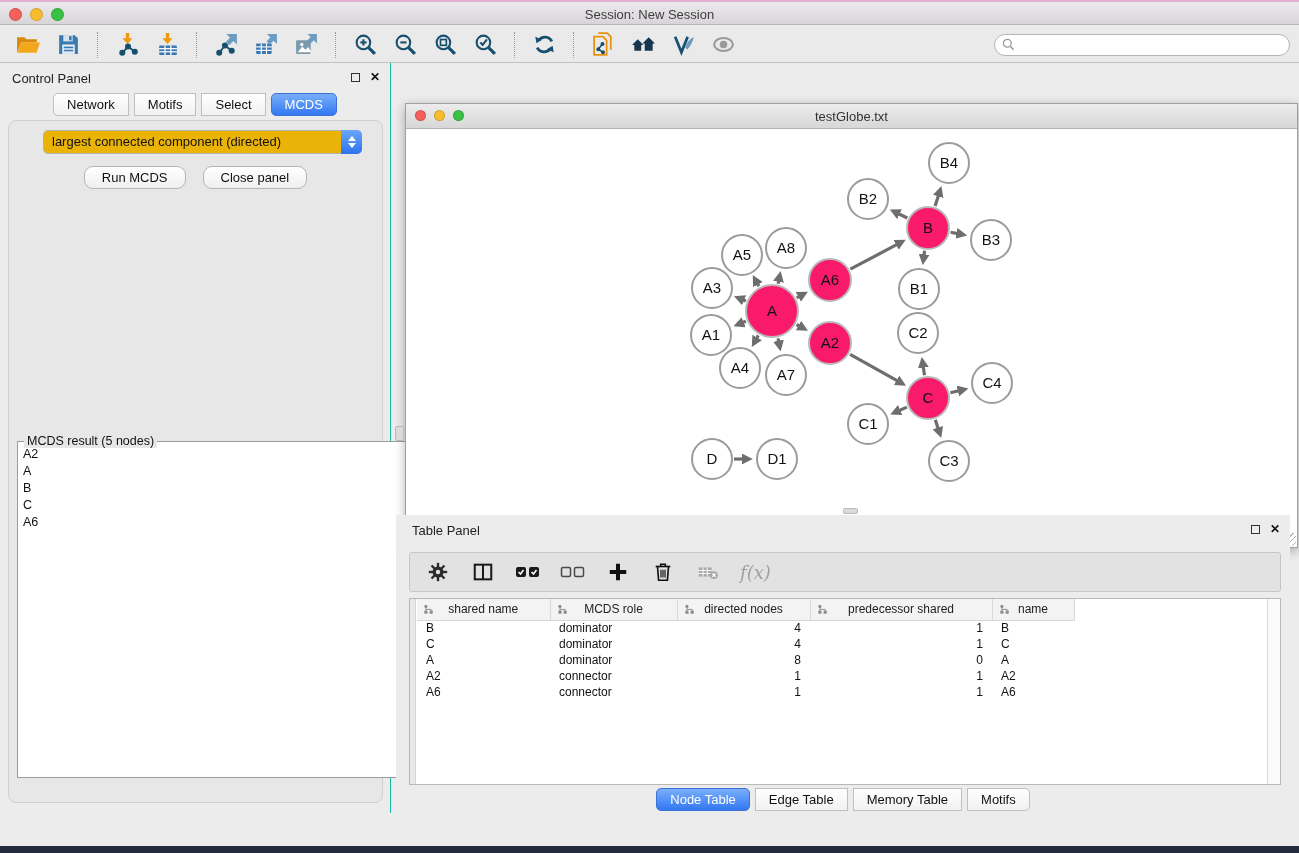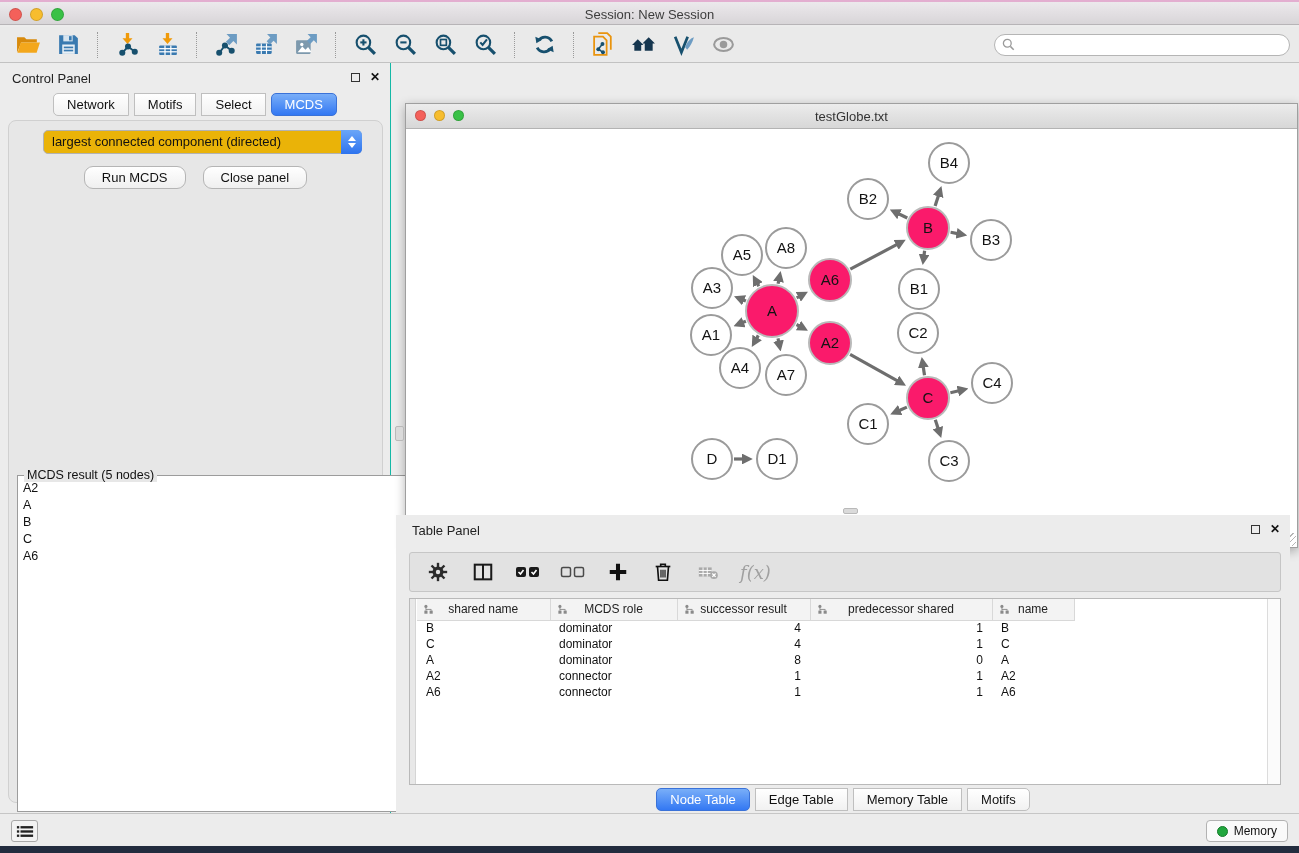--- a/index.html
+++ b/index.html
@@ -68,21 +68,21 @@
     background:linear-gradient(#6ba6f8,#2d73ee); display:flex; flex-direction:column; align-items:center; justify-content:center; gap:2px;
   }
   .chev-up { width:0; height:0; border-left:4px solid transparent; border-right:4px solid transparent; border-bottom:5px solid #fff; }
   .chev-dn { width:0; height:0; border-left:4px solid transparent; border-right:4px solid transparent; border-top:5px solid #fff; }
   .btn-row { display:flex; justify-content:center; gap:17px; margin-top:12px; }
   .push-btn {
     padding:3px 17px; font-size:13px; color:#111; background:linear-gradient(#ffffff,#efefef);
     border:1px solid #b5b5b5; border-radius:9px;
   }
   .result-box {
-    position:absolute; left:8px; top:354px; width:410px; height:337px;
+    position:absolute; left:8px; top:320px; width:410px; height:337px;
     background:#fff; border:1px solid #9c9c9c;
   }
   .result-legend {
     position:absolute; left:6px; top:-8px; background:#e7e7e7; padding:0 3px;
     font-size:12.5px; color:#111;
   }
   .result-list { position:absolute; left:1px; top:4px; bottom:1px; right:13px; overflow:hidden; }
   .result-item { font-size:12.5px; color:#111; padding:1px 4px; line-height:15px; }
   .result-scroll { position:absolute; right:0; top:0; bottom:0; width:12px; background:#f5f5f5; border-left:1px solid #e2e2e2; }
   
@@ -551,21 +551,21 @@
                   <circle cx="3.2" cy="2.6" r="1.7" fill="#8a8a8a"></circle>
                   <rect x="1.5" y="7.2" width="3.4" height="3.4" fill="#8a8a8a"></rect>
                   <rect x="7.2" y="7.2" width="3.4" height="3.4" fill="#8a8a8a"></rect>
                   <path d="M3.2 4.3v1.6h5.7v1.3M3.2 5.9v1.3" stroke="#8a8a8a" stroke-width="1" fill="none"></path>
                 </svg><span>MCDS role</span></th>
               <th><svg class="col-icon" viewBox="0 0 12 12">
                   <circle cx="3.2" cy="2.6" r="1.7" fill="#8a8a8a"></circle>
                   <rect x="1.5" y="7.2" width="3.4" height="3.4" fill="#8a8a8a"></rect>
                   <rect x="7.2" y="7.2" width="3.4" height="3.4" fill="#8a8a8a"></rect>
                   <path d="M3.2 4.3v1.6h5.7v1.3M3.2 5.9v1.3" stroke="#8a8a8a" stroke-width="1" fill="none"></path>
-                </svg><span>successor result</span></th>
+                </svg><span>directed nodes</span></th>
               <th><svg class="col-icon" viewBox="0 0 12 12">
                   <circle cx="3.2" cy="2.6" r="1.7" fill="#8a8a8a"></circle>
                   <rect x="1.5" y="7.2" width="3.4" height="3.4" fill="#8a8a8a"></rect>
                   <rect x="7.2" y="7.2" width="3.4" height="3.4" fill="#8a8a8a"></rect>
                   <path d="M3.2 4.3v1.6h5.7v1.3M3.2 5.9v1.3" stroke="#8a8a8a" stroke-width="1" fill="none"></path>
                 </svg><span>predecessor shared</span></th>
               <th><svg class="col-icon" viewBox="0 0 12 12">
                   <circle cx="3.2" cy="2.6" r="1.7" fill="#8a8a8a"></circle>
                   <rect x="1.5" y="7.2" width="3.4" height="3.4" fill="#8a8a8a"></rect>
                   <rect x="7.2" y="7.2" width="3.4" height="3.4" fill="#8a8a8a"></rect>
@@ -614,33 +614,15 @@
       <div class="dt-scroll"></div>
     </div>
     <div class="tp-tabs seg-row" id="tp-tabs">
         <div class="seg-tab selected">Node Table</div>
         <div class="seg-tab">Edge Table</div>
         <div class="seg-tab">Memory Table</div>
         <div class="seg-tab">Motifs</div>
       </div>
   </div>
 
-  <div class="statusbar">
-    <div class="list-btn">
-      <svg width="18" height="15" viewBox="0 0 20 16">
-        <g fill="#222">
-          <rect x="1" y="2" width="2.6" height="2.6"></rect>
-            <rect x="5" y="2" width="14" height="2.6"></rect>
-          <rect x="1" y="6.7" width="2.6" height="2.6"></rect>
-            <rect x="5" y="6.7" width="14" height="2.6"></rect>
-          <rect x="1" y="11.4" width="2.6" height="2.6"></rect>
-            <rect x="5" y="11.4" width="14" height="2.6"></rect>
-        </g>
-      </svg>
-    </div>
-    <div class="memory-btn">
-      <span class="mem-dot"></span>
-      <span>Memory</span>
-    </div>
-  </div>
 
   <div class="desktop-strip"></div>
 </div>
 
 </body></html>

